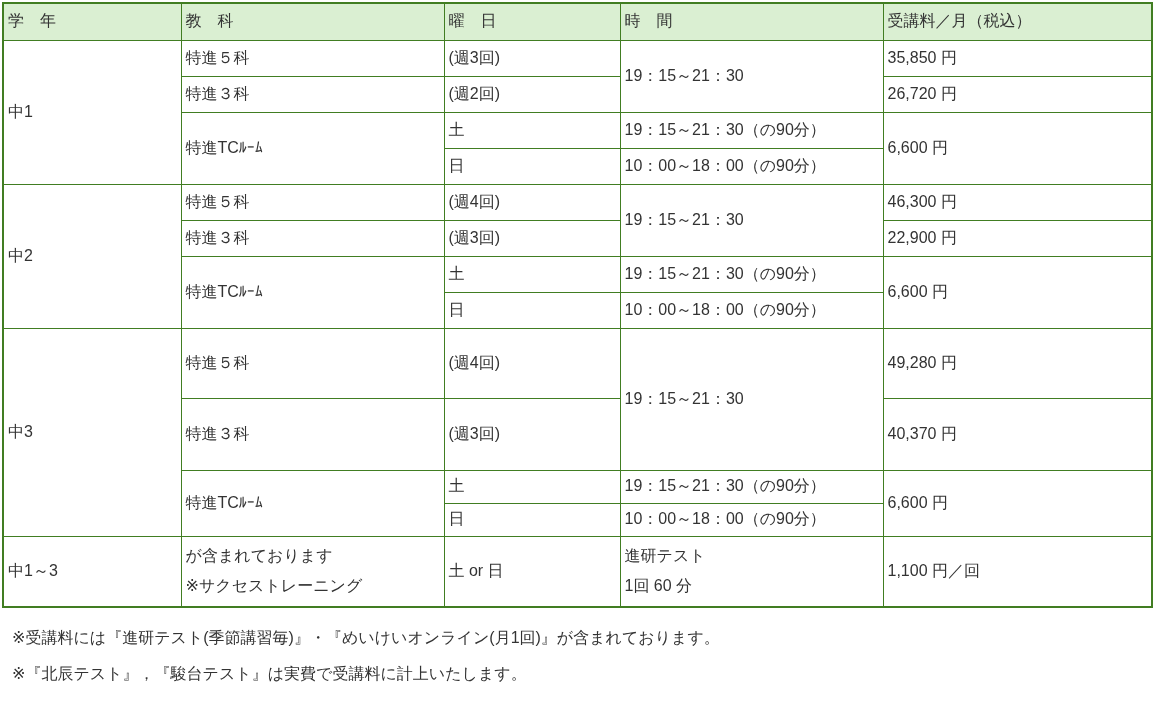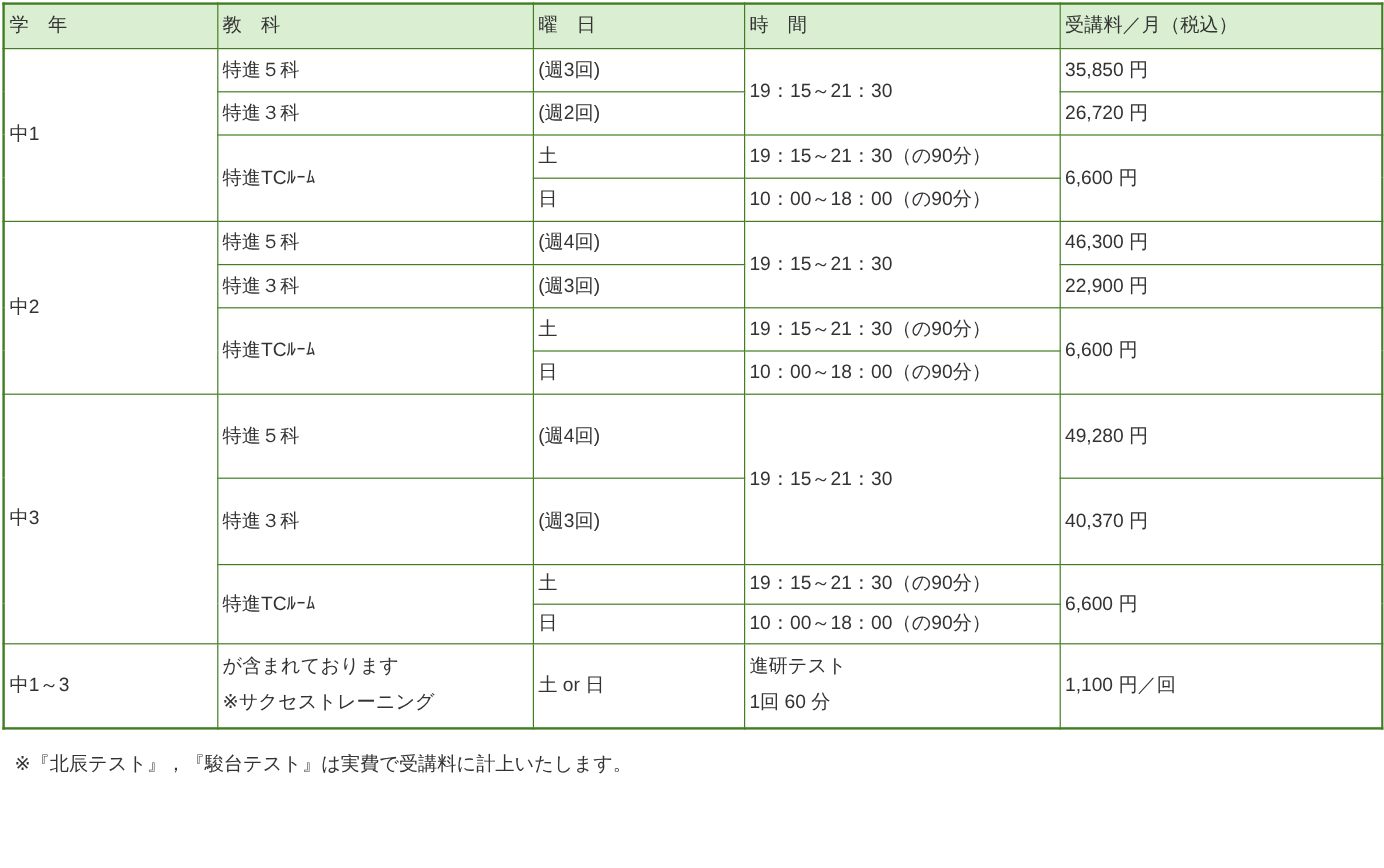--- a/index.html
+++ b/index.html
@@ -154,15 +154,16 @@
         <td class="two-line">
           <div>進研テスト</div>
           <div>1回 60 分</div>
         </td>
         <td>1,100 円／回</td>
       </tr>
     </tbody>
   </table>
 
   <div class="notes">
+    <div class="note-line">※受講料には『進研テスト(季節講習毎)』・『めいけいオンライン(月1回)』が含まれております。</div>
     <div class="note-line">※『北辰テスト』，『駿台テスト』は実費で受講料に計上いたします。</div>
   </div>
 </div>
 
 </body></html>

